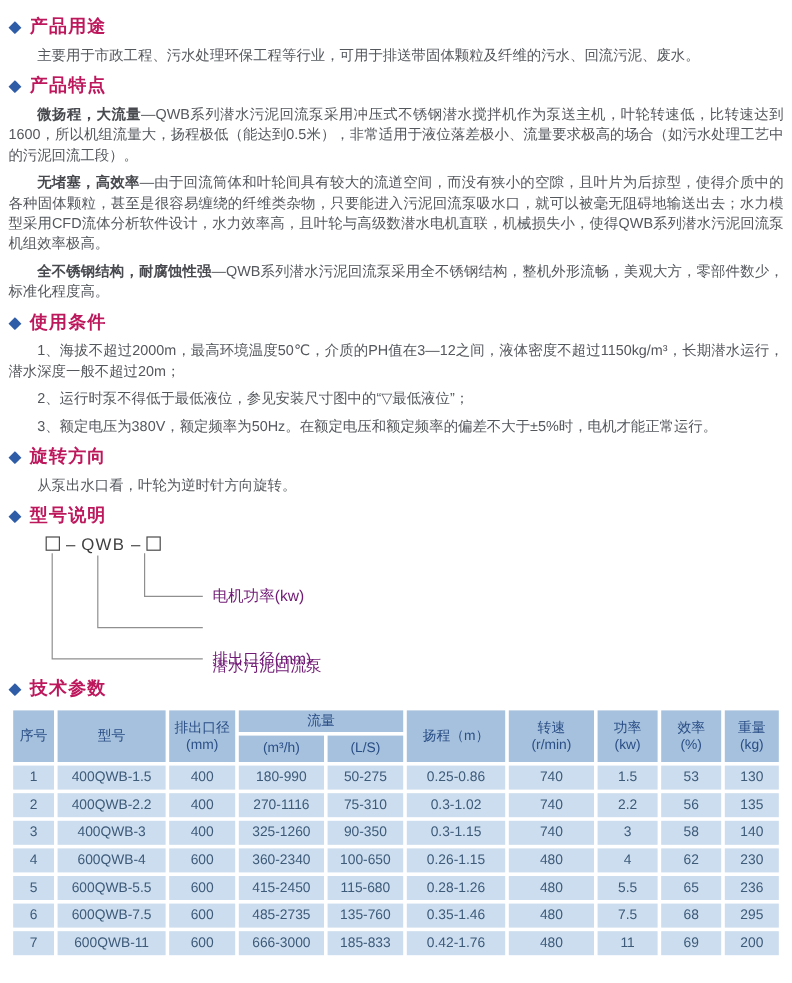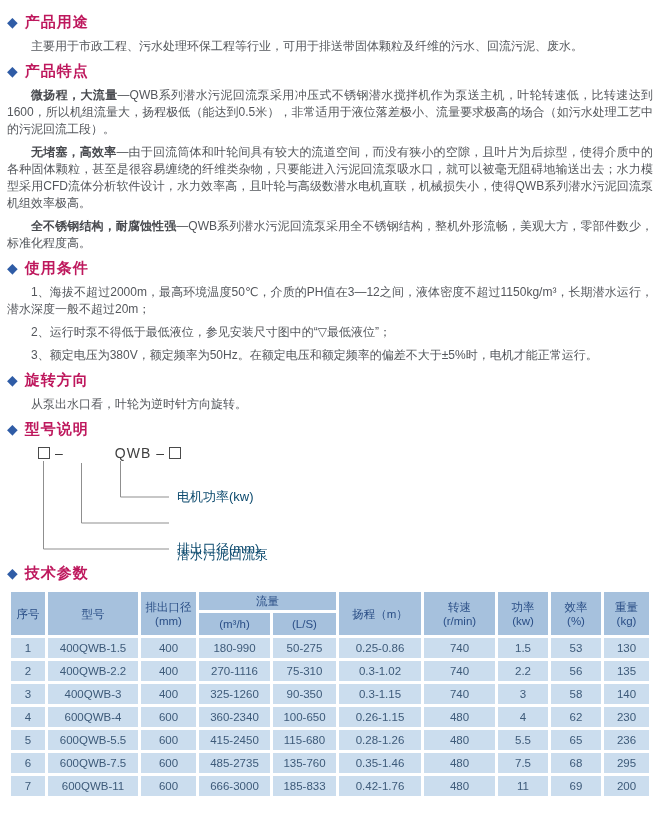--- a/index.html
+++ b/index.html
@@ -15,23 +15,23 @@
   .sec-title{font-size:15px;font-weight:bold;color:#be185d;letter-spacing:1px;}
   
   p.body-p{margin:6px 0;font-size:12px;line-height:17px;text-indent:24px;
     text-align:justify;color:#54575c;}
   p.body-p b{color:#47494e;}
   
   .model-diagram{position:relative;height:112px;margin:2px 0 0 0;}
   .formula{position:absolute;left:31px;top:0;display:flex;align-items:center;
     height:16px;gap:5px;font-size:14px;color:#3f3f3f;}
   .mbox{display:inline-block;width:10px;height:10px;border:1px solid #4a4a4a;}
-  .mcode{letter-spacing:1px;margin-left:47px;}
+  .mcode{letter-spacing:1px;}
   .connectors{position:absolute;left:0;top:0;}
-  .dlabel{position:absolute;left:170px;font-size:13px;color:#0c4a6e;line-height:16px;}
+  .dlabel{position:absolute;left:170px;font-size:13px;color:#701a75;line-height:16px;}
   .dlabel.power{top:44px;}
   .dlabel.pump{top:70px;margin-top:32px;}
   .dlabel.diameter{top:96px;}
   
   table.spec{border-collapse:separate;border-spacing:3px;table-layout:fixed;
     width:644px;margin:4px 0 0 1px;}
   table.spec th{background:#a6c1dd;color:#2a4e86;font-weight:normal;
     font-size:11.5px;line-height:14px;text-align:center;vertical-align:middle;
     padding:2px 0;}
   table.spec tr.subhead th{height:18px;}

